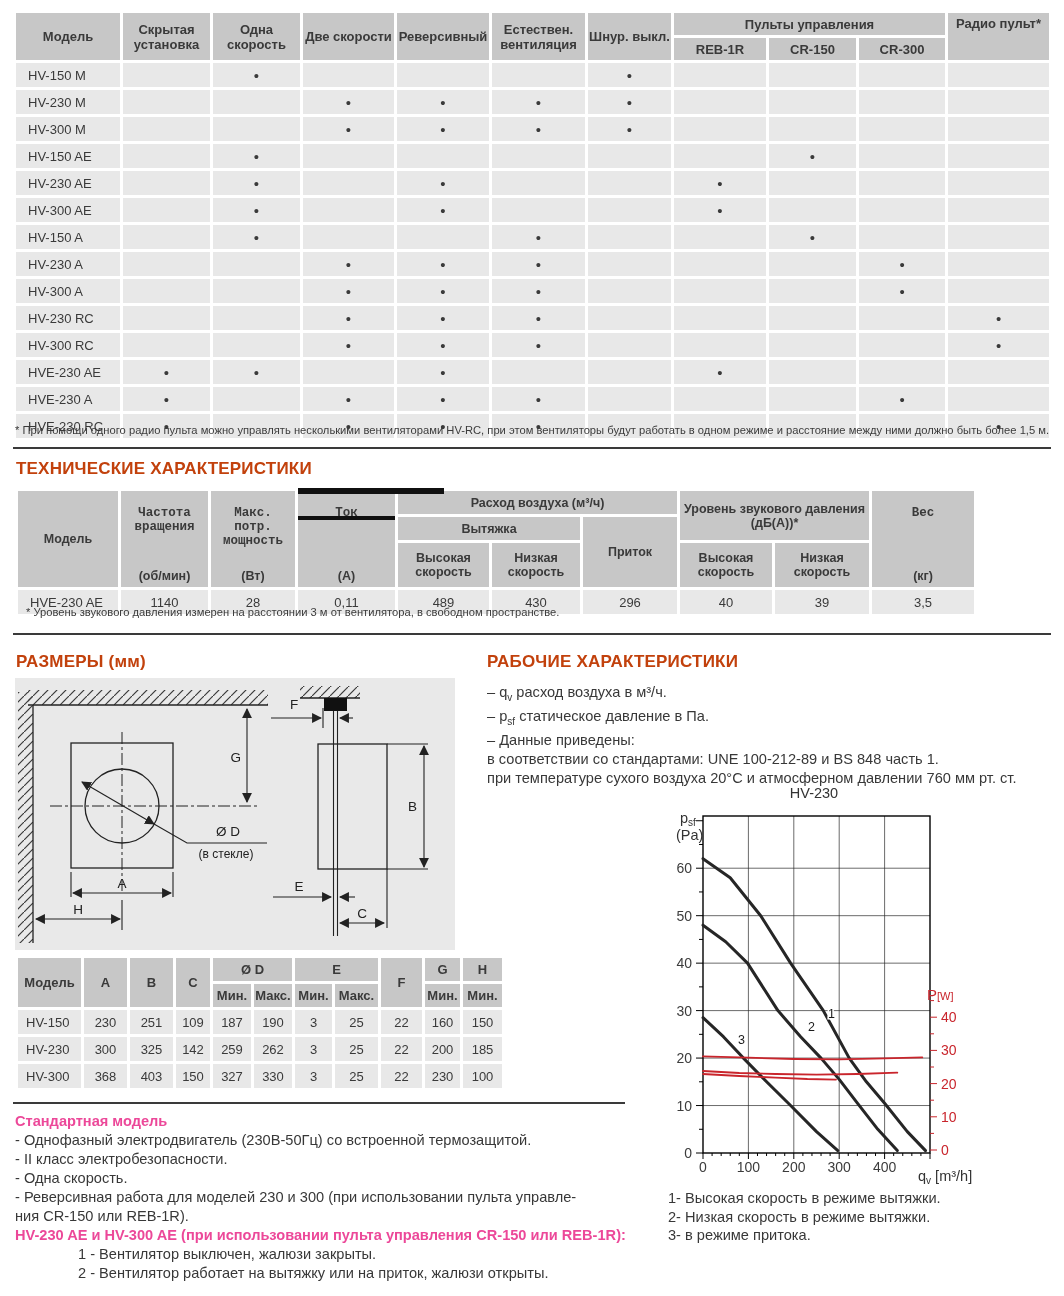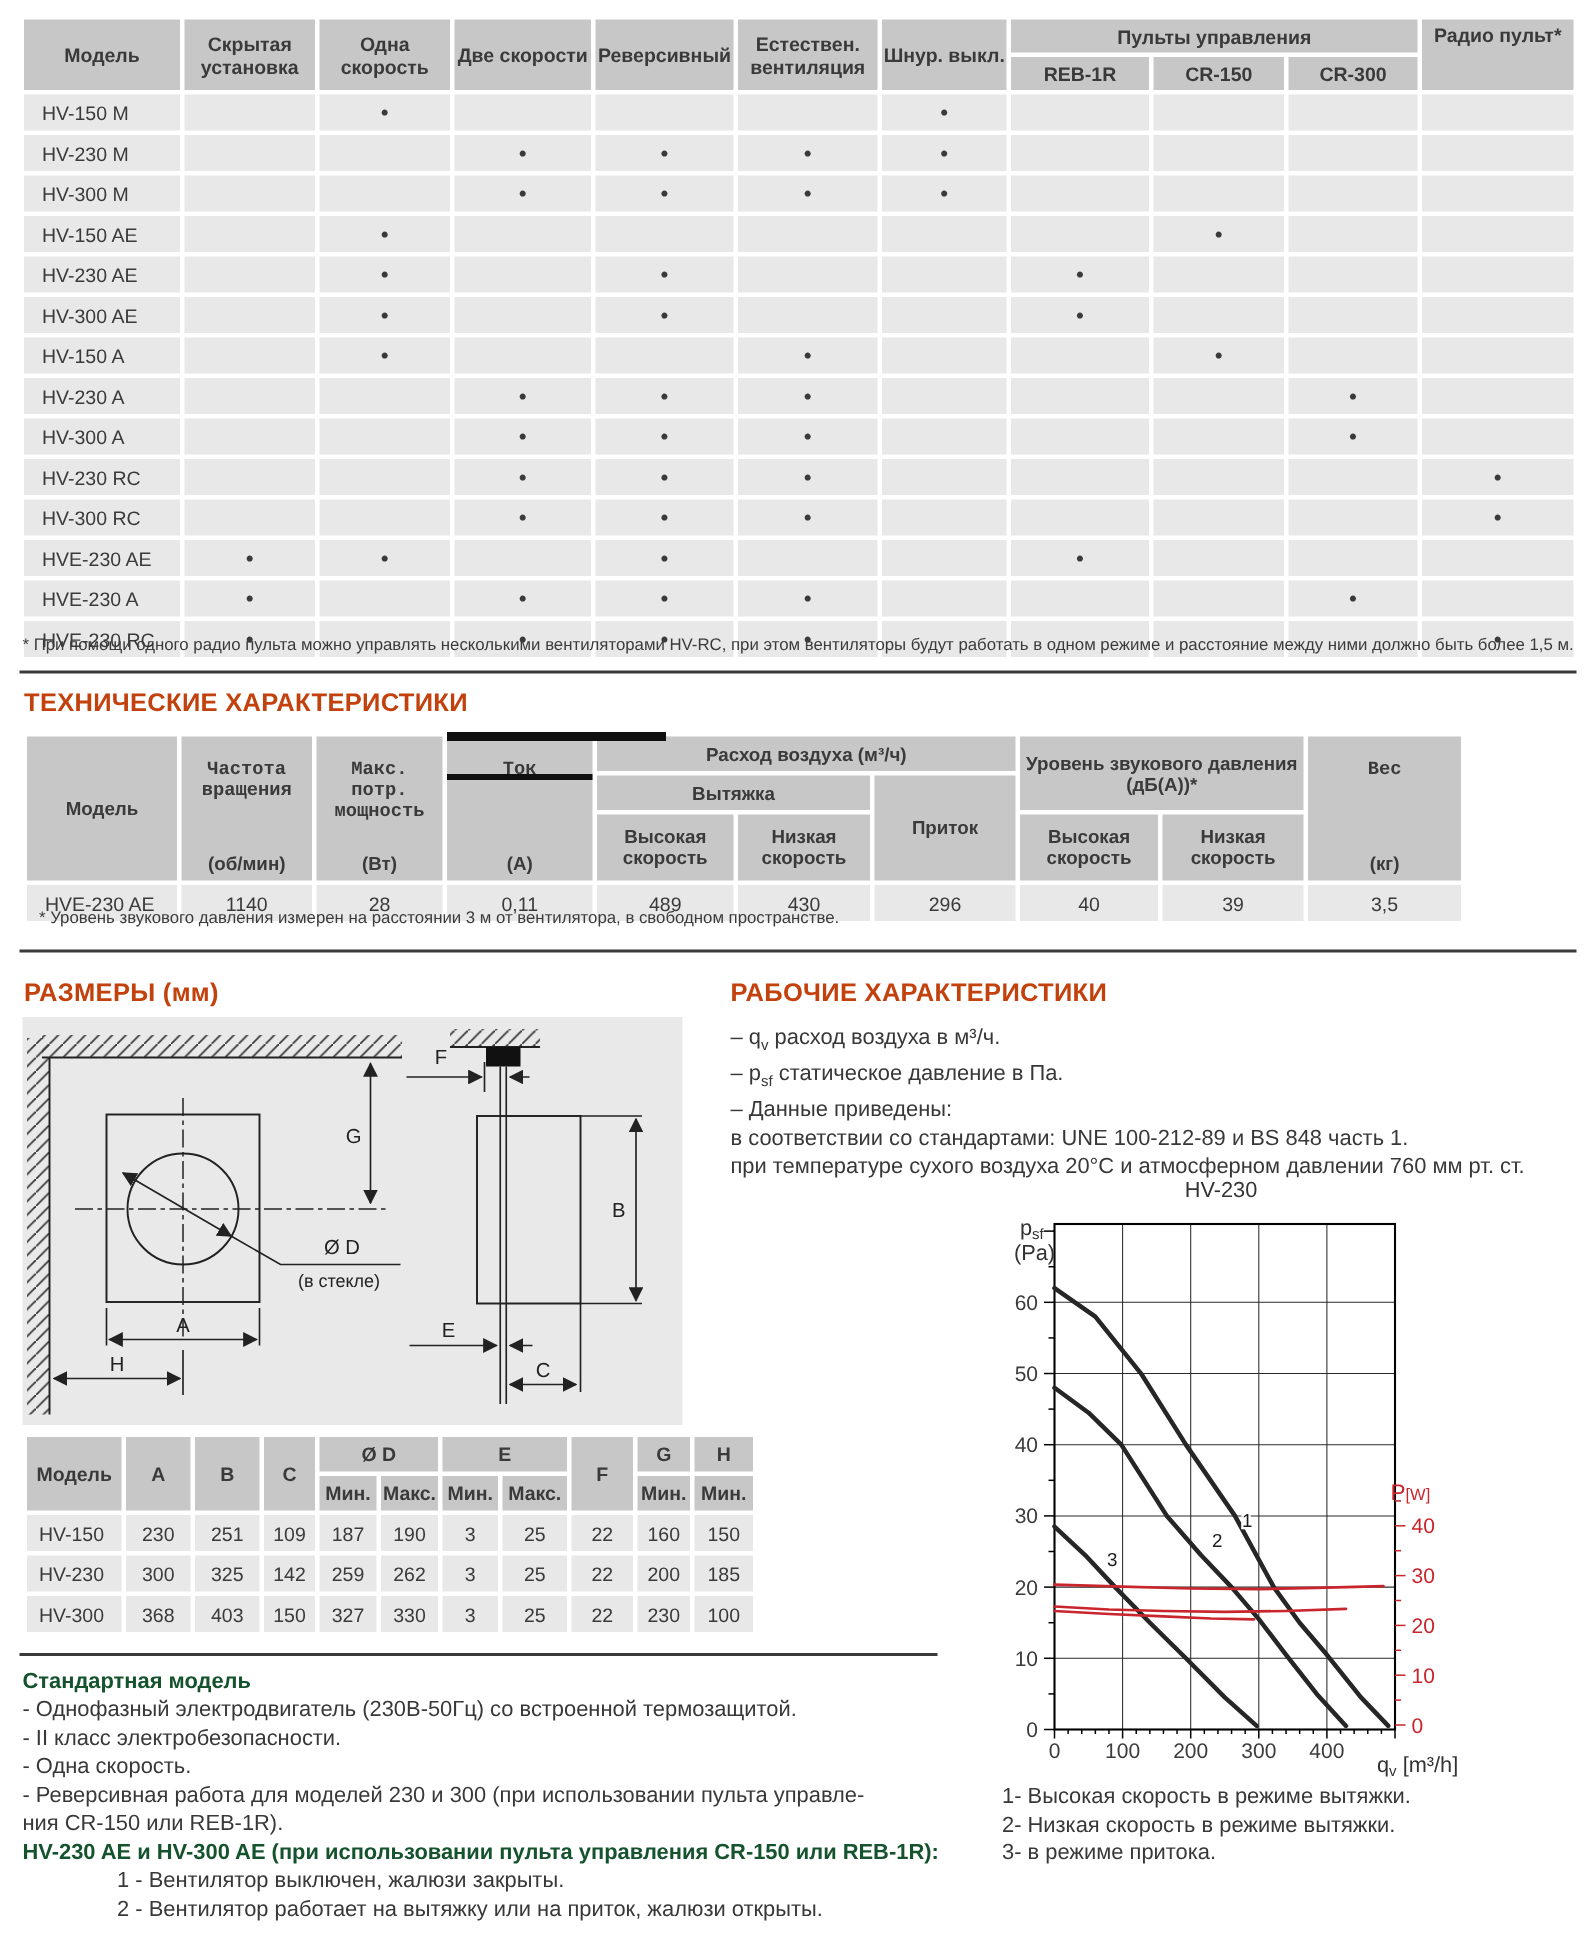--- a/index.html
+++ b/index.html
@@ -36,21 +36,21 @@
   .dims tbody td { height:22px; font-size:13px; }
 
   .footnote { font-size:11.2px; color:#3b3b3b; }
   .rule { height:2px; background:#3a3a3a; }
   .sec-title { font-size:17px; font-weight:bold; color:#c2410c; letter-spacing:.2px; }
 
   .textline { font-size:14.6px; line-height:19px; color:#383838; }
   sub.s { font-size:10px; }
 
   .std { font-size:14.6px; line-height:19px; color:#383838; width:625px; }
-  .std .bold { font-weight:bold; color:#14532d; }
+  .std .bold { font-weight:bold; color:#ec4899; }
   .std .num { padding-left:63px; }
 
   .legend { font-size:14.6px; line-height:18.5px; color:#383838; }
 
   
   .panel { background:#e9e9e9; }
   .dw { stroke:#222; stroke-width:1.3; fill:none; }
   .dw2 { stroke:#222; stroke-width:1.1; fill:none; }
   .dd { stroke:#222; stroke-width:1; fill:none; stroke-dasharray:12 3 3 3; }
   .dtext { font-family:"Liberation Sans", sans-serif; font-size:13.5px; fill:#222; }

